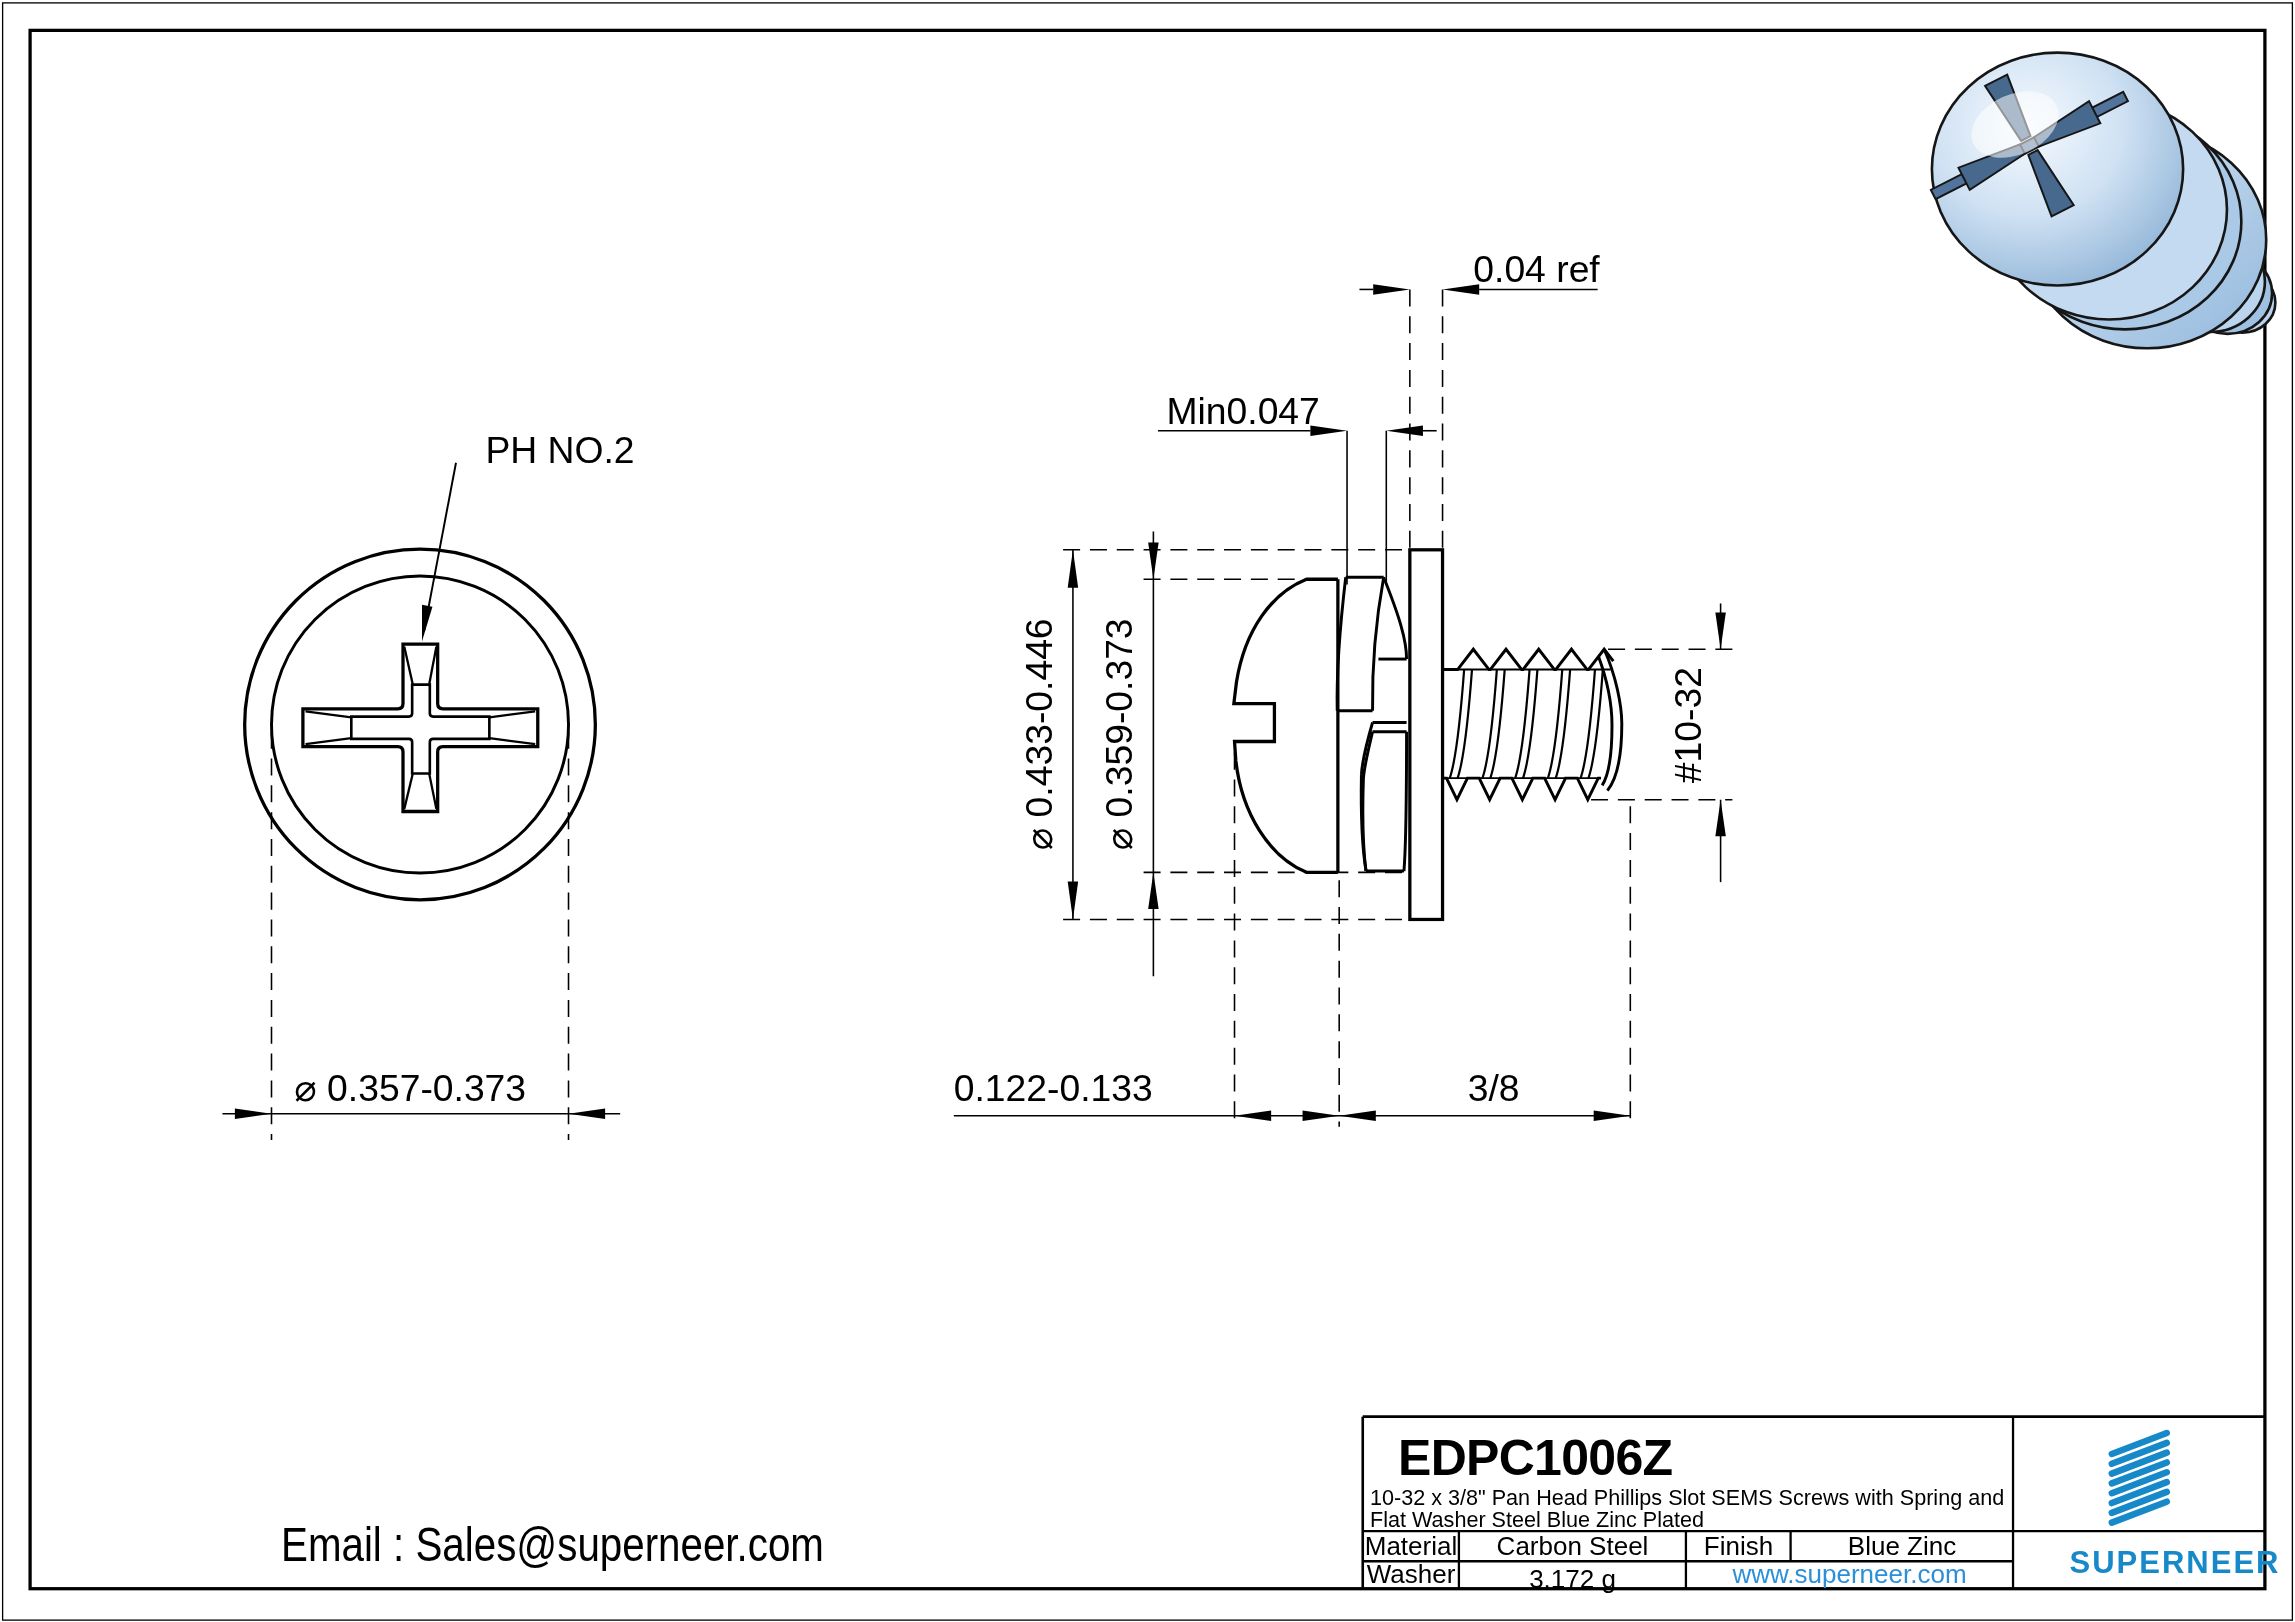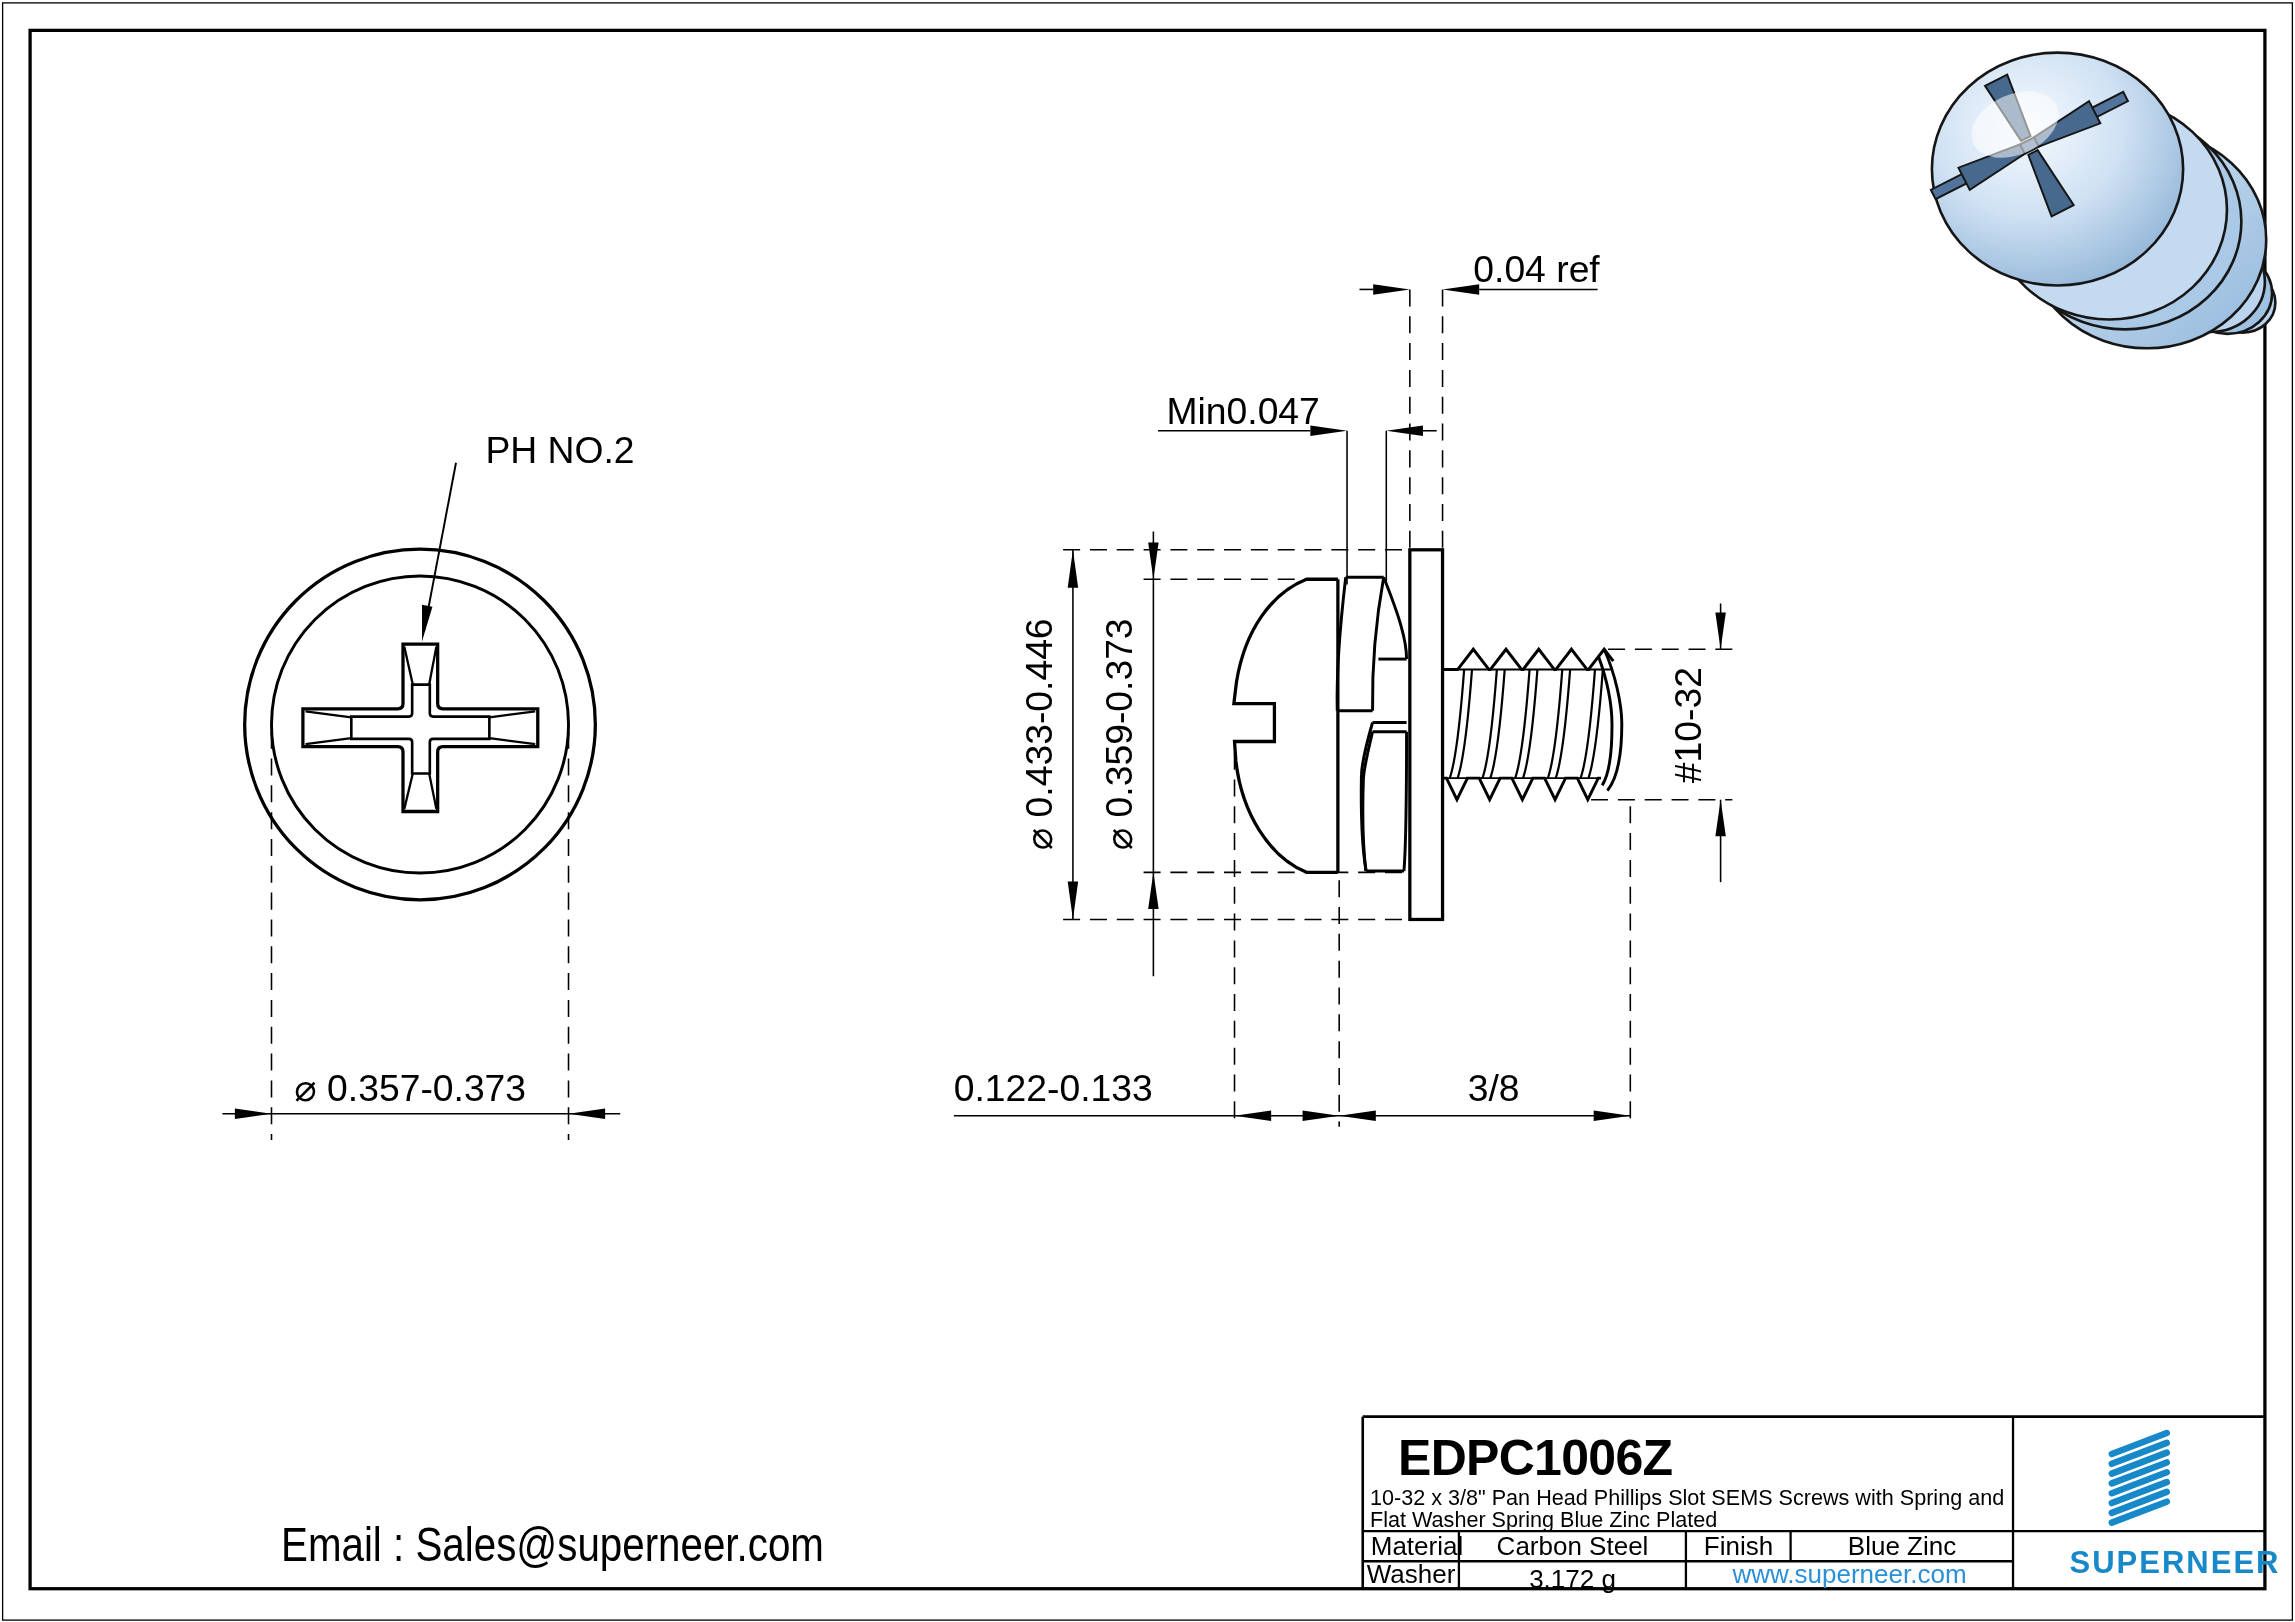--- a/index.html
+++ b/index.html
@@ -229,23 +229,23 @@
     <path d="M3228,2267 L3312,2235"></path>
     <path d="M3228,2282 L3312,2250"></path>
     <path d="M3228,2297 L3312,2265"></path>
     <path d="M3228,2312 L3312,2280"></path>
     <path d="M3228,2327 L3312,2295"></path>
   </g>
 </svg>
 
 <div class="abs pn" style="left:1370px;top:1432px;width:628px;margin-left:28px;">EDPC1006Z</div>
 <div class="abs desc" style="left:1370px;top:1487px;">10-32 x 3/8" Pan Head Phillips Slot SEMS Screws with Spring and</div>
-<div class="abs desc" style="left:1370px;top:1509px;">Flat Washer Spring Blue Zinc Plated</div>
-
-<div class="abs tb-text cell" style="left:1363px;top:1531px;width:96px;height:30px;margin-left:6px;">Material</div>
+<div class="abs desc" style="left:1370px;top:1509px;">Flat Washer Steel Blue Zinc Plated</div>
+
+<div class="abs tb-text cell" style="left:1363px;top:1531px;width:96px;height:30px;">Material</div>
 <div class="abs tb-text cell" style="left:1459px;top:1531px;width:227px;height:30px;">Carbon Steel</div>
 <div class="abs tb-text cell" style="left:1686px;top:1531px;width:105px;height:30px;">Finish</div>
 <div class="abs tb-text cell" style="left:1791px;top:1531px;width:222px;height:30px;">Blue Zinc</div>
 <div class="abs tb-text cell" style="left:1363px;top:1561px;width:96px;height:27.5px;">Washer</div>
 <div class="abs tb-text cell" style="left:1459px;top:1561px;width:227px;height:37px;">3.172 g</div>
 <div class="abs tb-text cell" style="left:1686px;top:1561px;width:327px;height:27.5px;color:#2b90d8;border-radius:12px;">www.superneer.com</div>
 <div class="abs tb-text brand" style="left:2013px;top:1539px;width:252px;height:47px;color:#1789c9;">SUPERNEER</div>
 
 <div class="abs email" style="left:281px;top:1517px;">Email : Sales@superneer.com</div>
 

